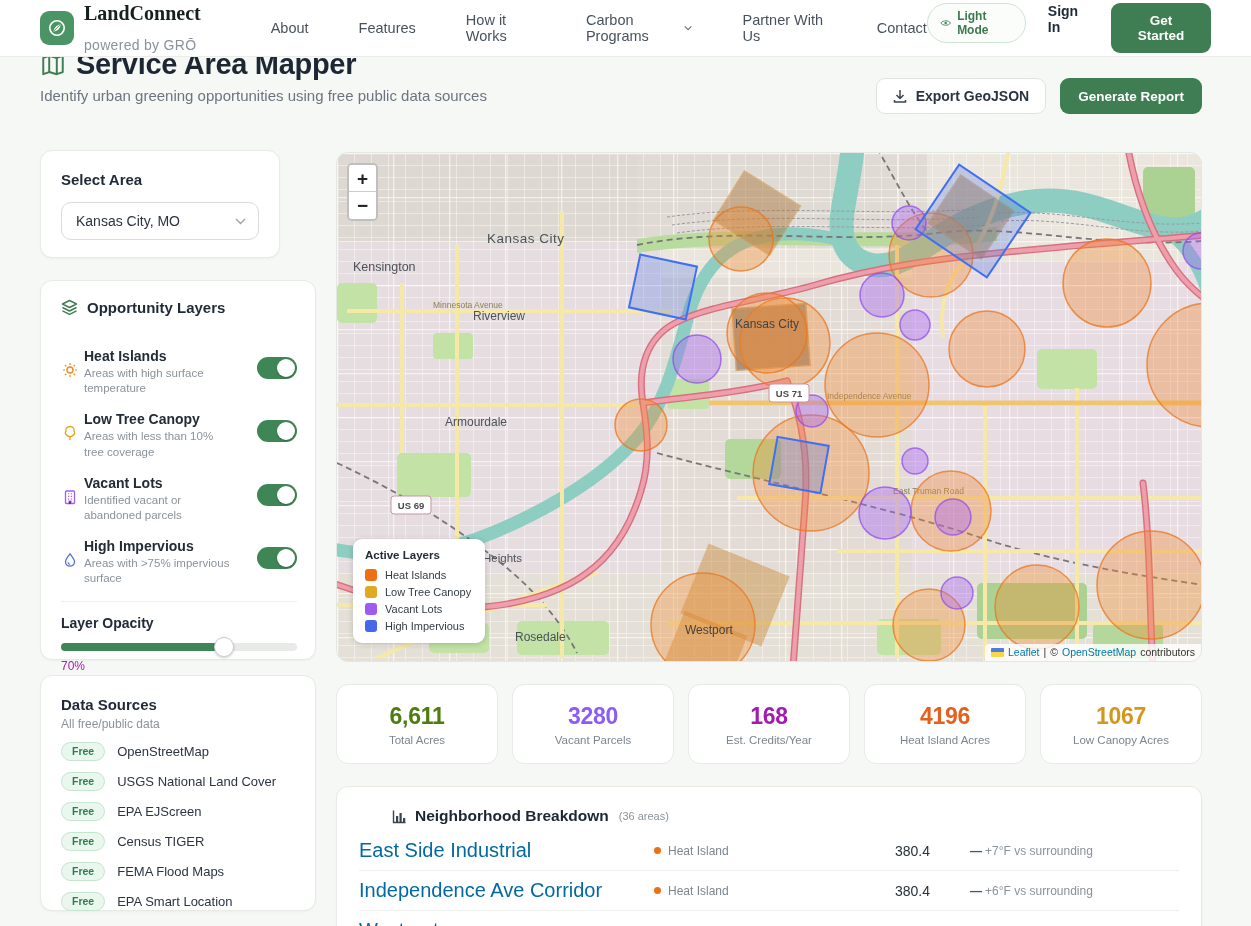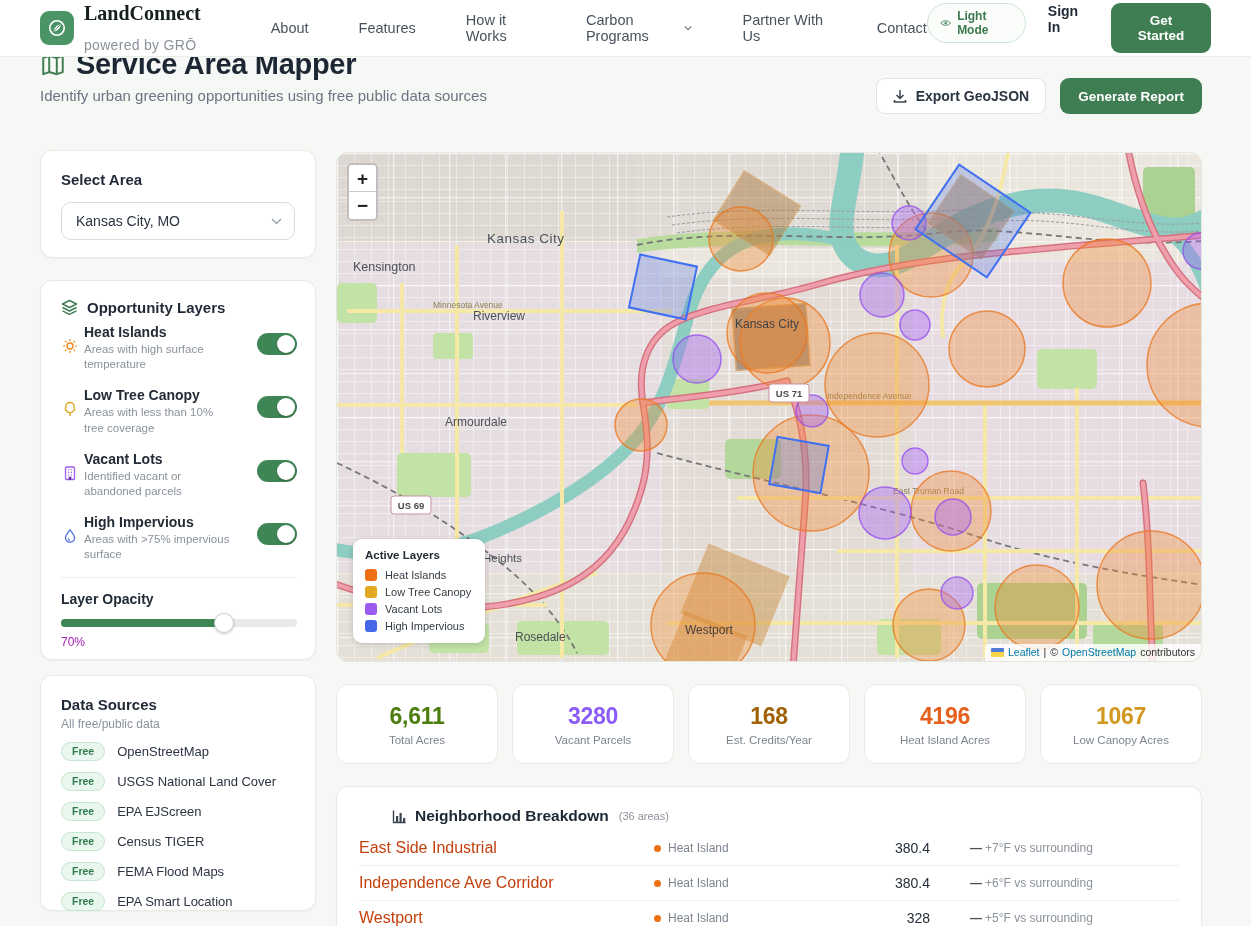--- a/index.html
+++ b/index.html
@@ -48,29 +48,29 @@
     font-size:14px; font-weight:600; padding:9px 16px; display:flex; align-items:center; gap:9px; cursor:pointer;
     font-family:"Liberation Sans", sans-serif;
   }
   
   .card {
     background:#fff; border:1px solid #e7eae5; border-radius:12px;
     box-shadow:0 1px 2px rgba(20,30,20,.04); position:absolute;
   }
   .card-title { font-size:15px; font-weight:700; color:#1f2937; }
   
-  .card-select { left:40px; top:150px; width:276px; height:108px; padding:20px; }
+  .card-select { left:40px; top:150px; width:240px; height:108px; padding:20px; }
   .select-box {
     margin-top:14px; height:38px; border:1px solid #d8ddd8; border-radius:10px;
     display:flex; align-items:center; justify-content:space-between; padding:0 12px 0 14px;
     font-size:14px; color:#2a3340; cursor:pointer; background:#fff;
   }
   
   .card-layers { left:40px; top:280px; width:276px; height:380px; padding:18px 18px 16px 20px; }
-  .layers-head { display:flex; align-items:center; gap:9px; margin-bottom:8px; }
+  .layers-head { display:flex; align-items:center; gap:9px; margin-bottom:32px; }
   .layer-item { display:flex; align-items:flex-start; margin-bottom:15px; }
   .layer-ico { width:18px; margin-top:14px; flex:none; }
   .layer-text { flex:1; padding-left:5px; padding-right:6px; }
   .layer-name { font-size:14px; font-weight:700; color:#222b36; }
   .layer-desc { font-size:11.5px; color:#8a929b; line-height:1.32; margin-top:2px; max-width:150px;}
   .toggle {
     flex:none; width:40px; height:22px; border-radius:11px; background:#3f8656; position:relative;
     cursor:pointer; margin-top:9px;
   }
   .toggle .knob { position:absolute; top:2px; left:20px; width:18px; height:18px; border-radius:50%; background:#fff; box-shadow:0 1px 2px rgba(0,0,0,.25);}
@@ -123,33 +123,33 @@
   }
   .attribution a { color:#0078a8; text-decoration:none; cursor:pointer; }
   .ua-flag { width:13px; height:9px; display:inline-block; background:linear-gradient(#4e7cd6 50%, #f7d648 50%); border-radius:1px; }
   
   .stats-row { position:absolute; left:336px; top:684px; width:866px; display:flex; gap:14px; }
   .stat-card {
     flex:1; background:#fff; border:1px solid #e7eae5; border-radius:12px; height:80px;
     display:flex; flex-direction:column; align-items:center; justify-content:center; gap:4px;
   }
   .stat-val { font-size:23px; font-weight:800; letter-spacing:-.3px;}
-  .c-green { color:#4d7c0f; } .c-purple { color:#8b5cf6; } .c-green2 { color:#a16207; }
+  .c-green { color:#4d7c0f; } .c-purple { color:#8b5cf6; } .c-green2 { color:#a21caf; }
   .c-orange { color:#e55f1d; } .c-amber { color:#d2981e; }
   .stat-label { font-size:11.5px; color:#7d858f; }
   
   .card-breakdown { left:336px; top:786px; width:866px; height:200px; padding:20px 22px; }
   .bd-head { display:flex; align-items:center; gap:10px; margin-bottom:6px;padding-left:33px;}
   .bd-title { font-size:15.5px; font-weight:800; color:#1c2733; display:flex; align-items:center; gap:8px;}
   .bd-count { font-size:11px; color:#8a929b; }
   .bd-row {
     display:grid; grid-template-columns:minmax(0,1fr) 185px 95px 245px; align-items:center;
     padding:8px 0; border-bottom:1px solid #eef0ee; min-height:31px;
   }
-  .bd-name { font-size:16px; font-weight:500; color:#c2410c; }
+  .bd-name { font-size:20px; font-weight:500; color:#0369a1; }
   .bd-tag { display:flex; align-items:center; gap:7px; font-size:12px; color:#7d858f; }
   .bd-dot { width:7px; height:7px; border-radius:50%; background:#ed7014; flex:none;}
   .bd-val { font-size:14px; color:#25303a; text-align:right; padding-right:4px;}
   .bd-delta { font-size:12px; color:#8a929b; padding-left:36px; display:flex; align-items:center; gap:3px;}
   .bd-dash { color:#4a525b; font-weight:700; }
   svg.ic { display:block; }
 </style>
 </head>
 <body>
 

